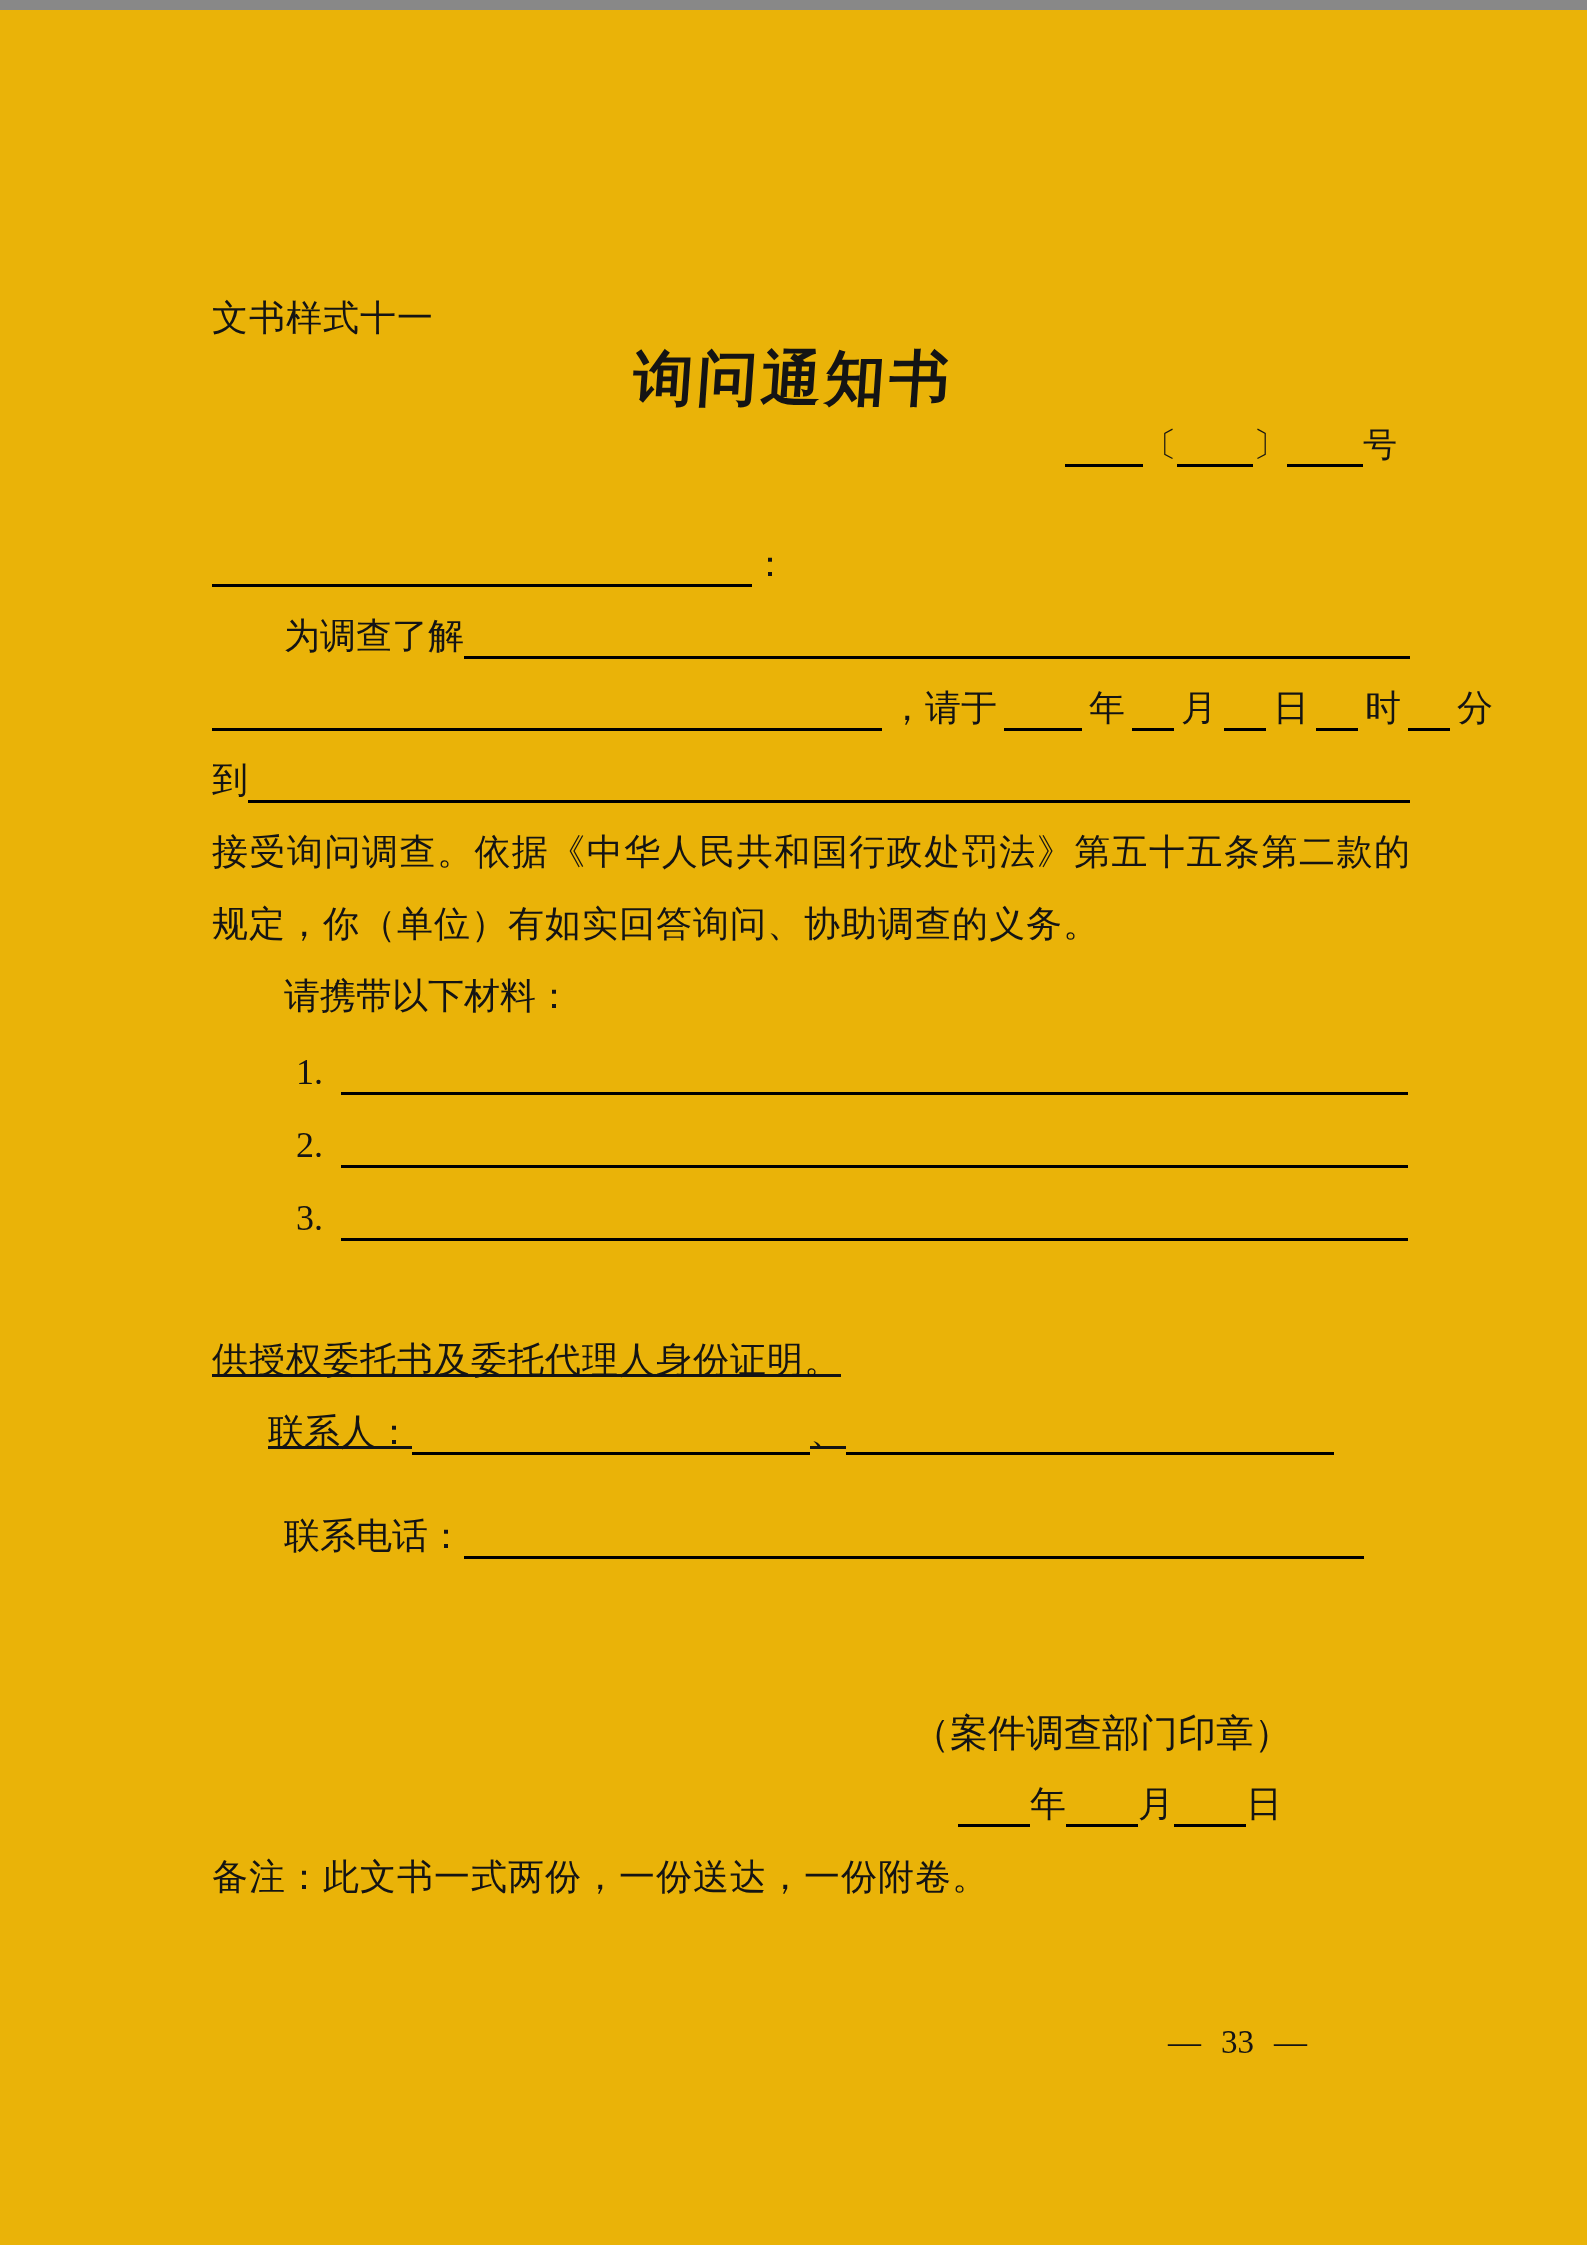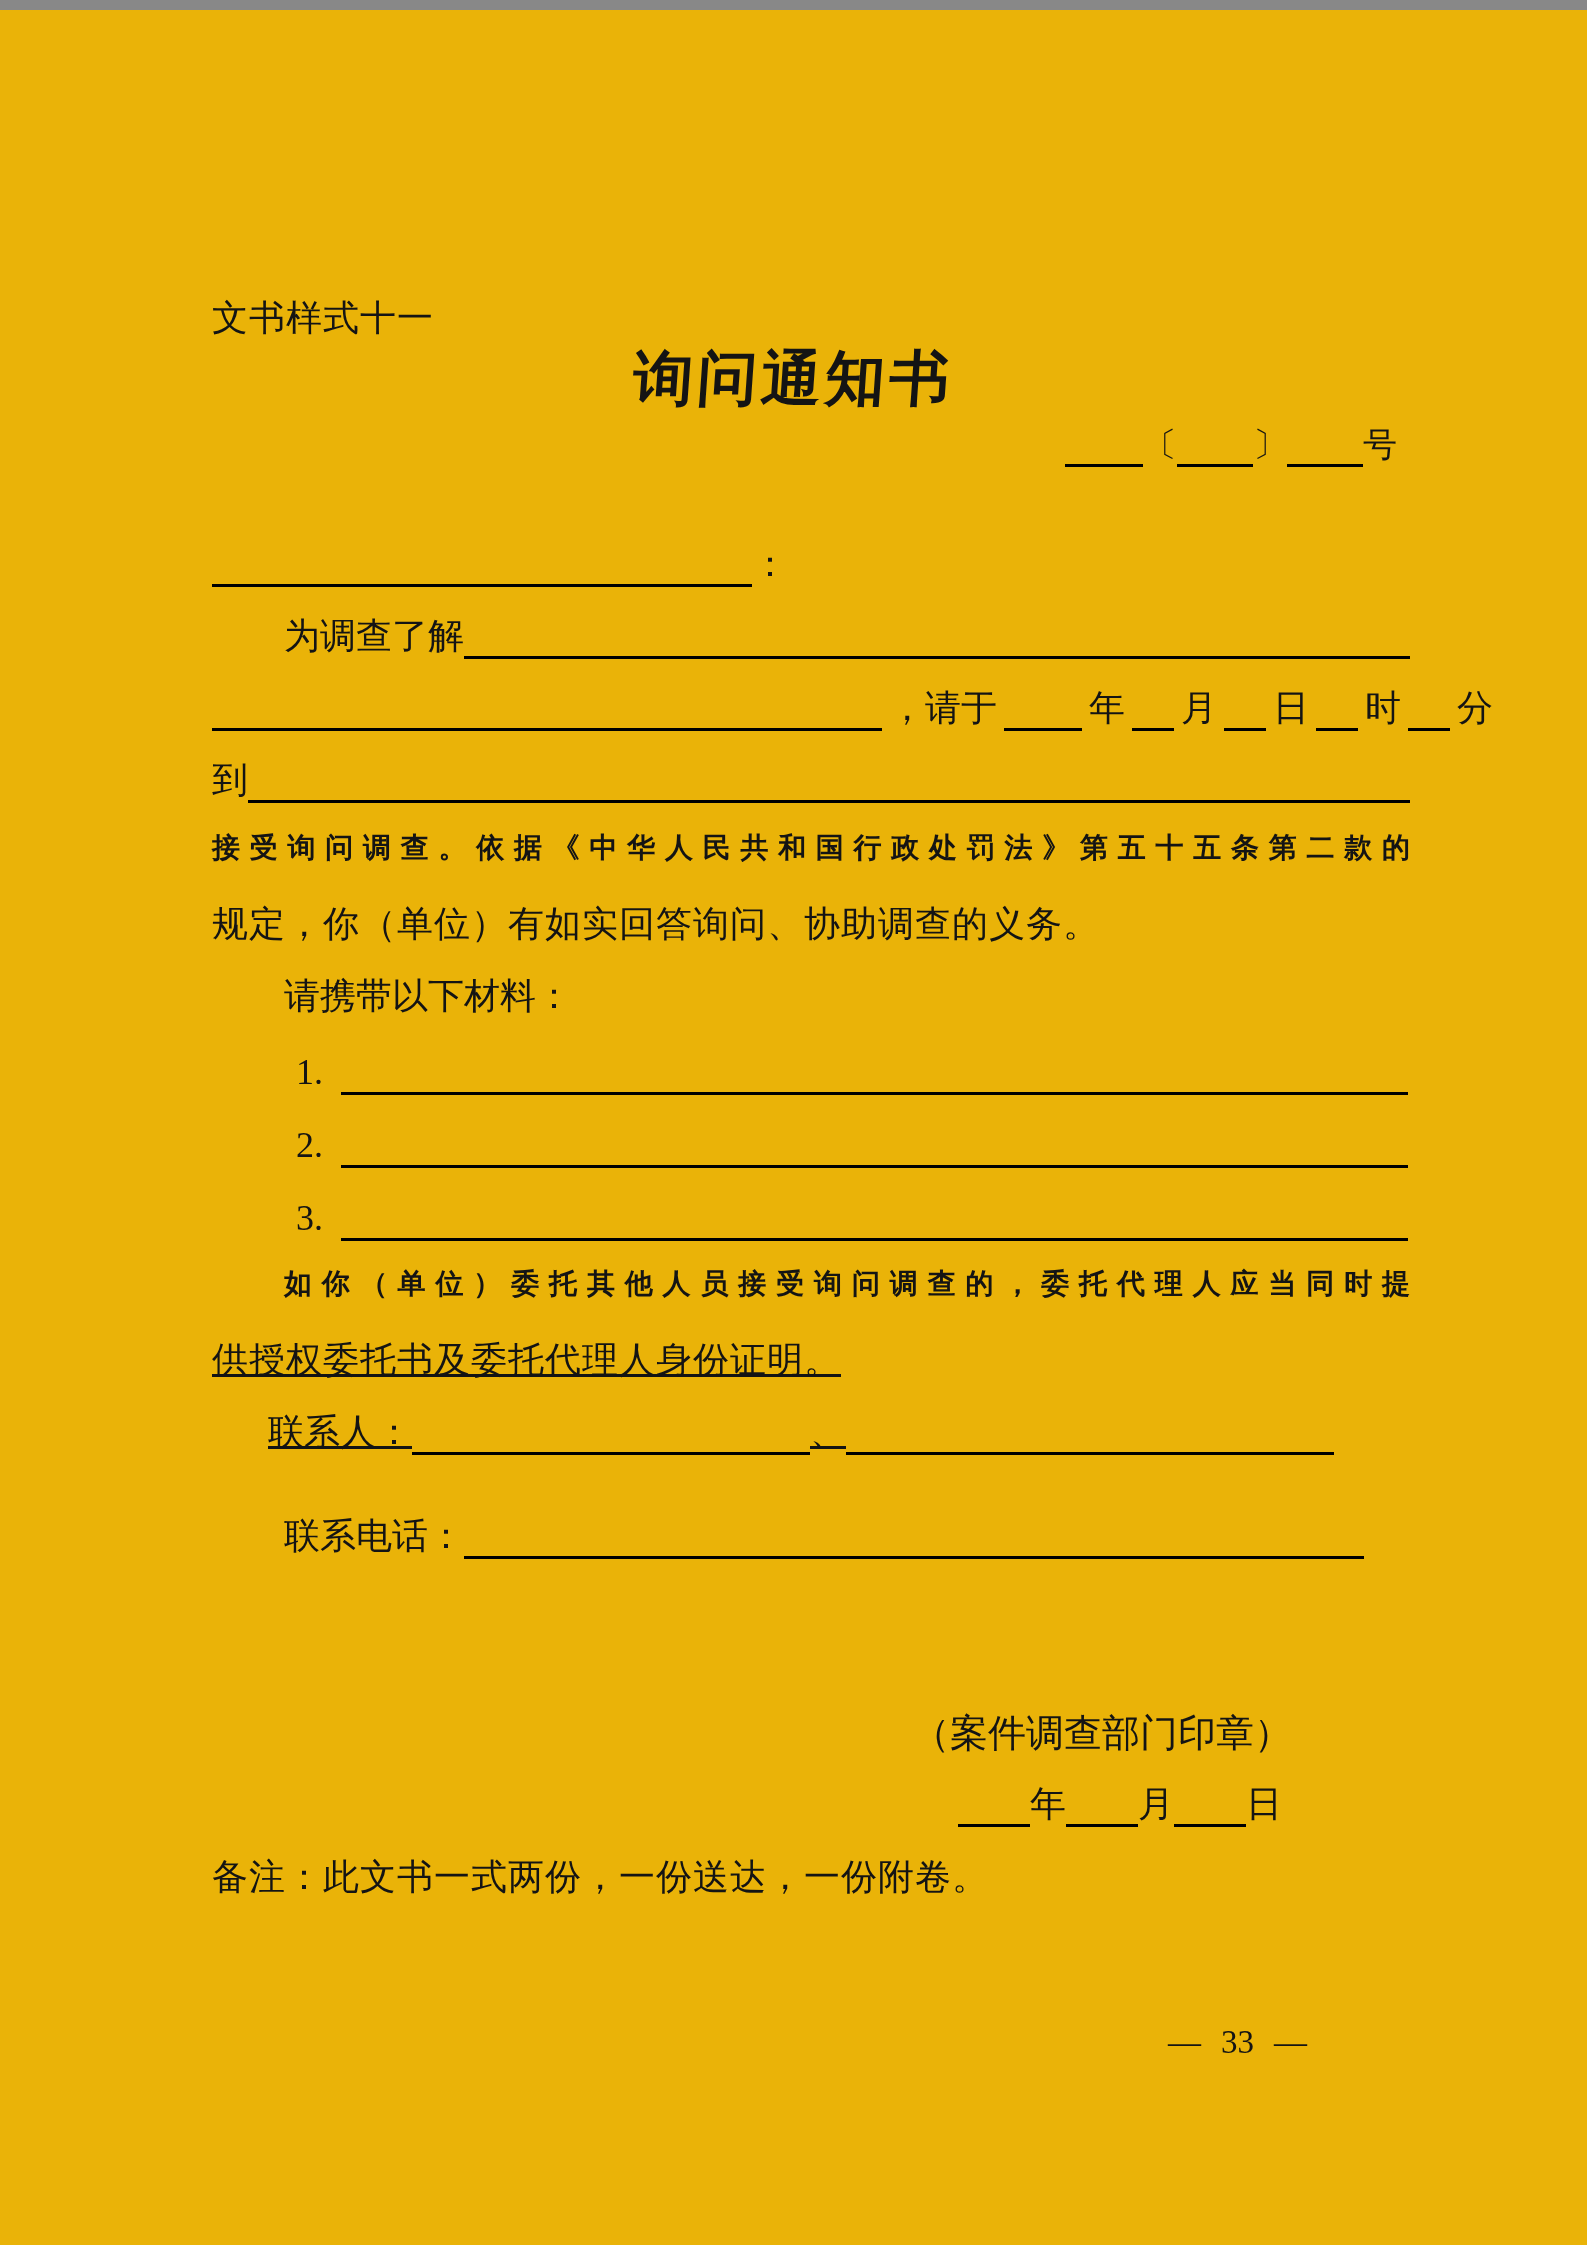--- a/index.html
+++ b/index.html
@@ -17,25 +17,24 @@
     display:flex;
     align-items:flex-end;
     font-size:36px;
     line-height:1.25;
     white-space:pre;
   }
   .bl{ border-bottom:3px solid #000; }
   .fill{ flex:1 1 auto; border-bottom:3px solid #000; }
   .jline{
     position:absolute;
-    font-size:28px;
+    font-size:36px;
     line-height:1.25;
     text-align:justify;
     text-align-last:justify;
-    font-weight:bold;
     -moz-text-align-last:justify;
   }
   .plain{ position:absolute; font-size:36px; line-height:1.25; white-space:pre; }
   .doc-style-label{ left:212px; top:286px; letter-spacing:1px; }
   .doc-title{
     position:absolute; left:0; right:0; top:336px;
     text-align:center; font-size:60px; line-height:1.1;
     font-family:cursive, serif;
     font-weight:bold;
     transform:skewX(-4deg);
@@ -127,21 +126,20 @@
   <div class="line item2">
     <span>2.</span>
     <span class="fill item-gap"></span>
   </div>
 
   <div class="line item3">
     <span>3.</span>
     <span class="fill item-gap"></span>
   </div>
 
-  <div class="jline p3l1">如你（单位）委托其他人员接受询问调查的，委托代理人应当同时提</div>
 
   <div class="plain p3l2">供授权委托书及委托代理人身份证明。</div>
 
   <div class="line contact">
     <span>联系人：</span>
     <span class="bl" style="width:398px"></span>
     <span>、</span>
     <span class="bl" style="width:488px"></span>
   </div>
 

